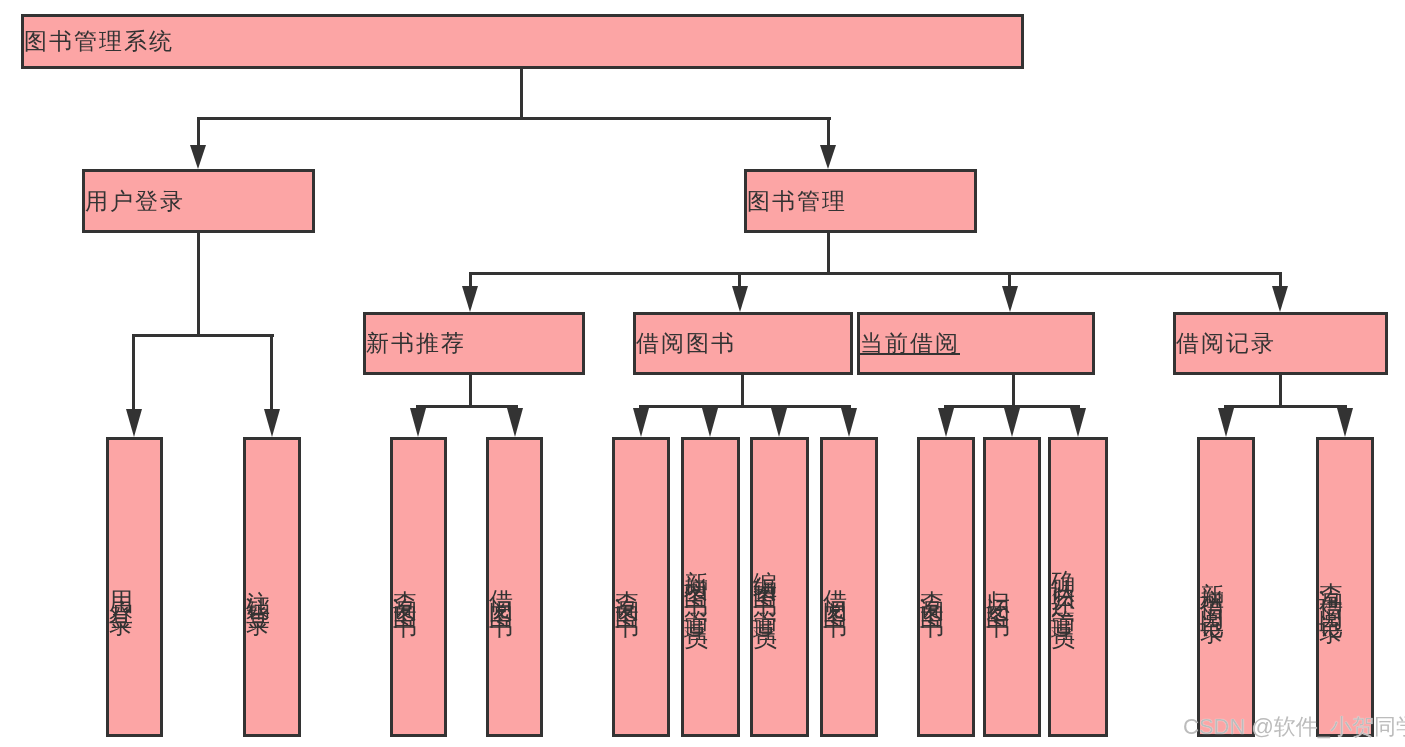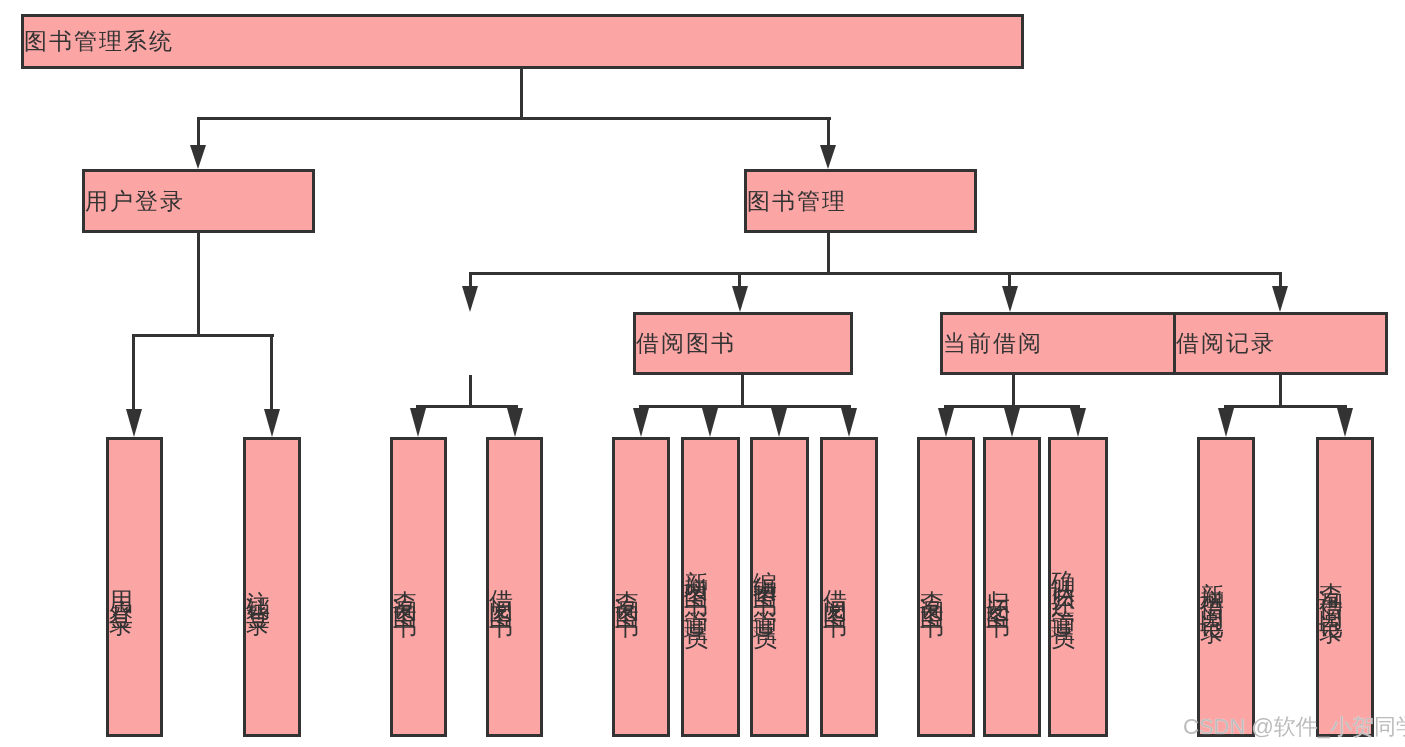--- a/index.html
+++ b/index.html
@@ -70,24 +70,27 @@
     <span>图书管理系统</span>
   </div>
 
   <div class="node hnode" style="left:82px; top:169px; width:233px; height:64px;">
     <span>用户登录</span>
   </div>
   <div class="node hnode" style="left:712px; top:169px; width:233px; height:64px;margin-left:32px;">
     <span>图书管理</span>
   </div>
 
+  <div class="node hnode" style="left:363px; top:312px; width:222px; height:63px;">
+    <span>新书推荐</span>
+  </div>
   <div class="node hnode" style="left:633px; top:312px; width:220px; height:63px;">
     <span>借阅图书</span>
   </div>
-  <div class="node hnode" style="left:940px; top:312px; width:258px; height:63px;">
+  <div class="node hnode" style="left:857px; top:312px; width:238px; height:63px;text-decoration:underline;">
     <span>当前借阅</span>
   </div>
   <div class="node hnode" style="left:1173px; top:312px; width:215px; height:63px;">
     <span>借阅记录</span>
   </div>
 
   <div class="node vnode" style="left:106px; top:437px; width:57px; height:300px;">
     <span class="vtext">用户登录</span>
   </div>
   <div class="node vnode" style="left:243px; top:437px; width:58px; height:300px;">

